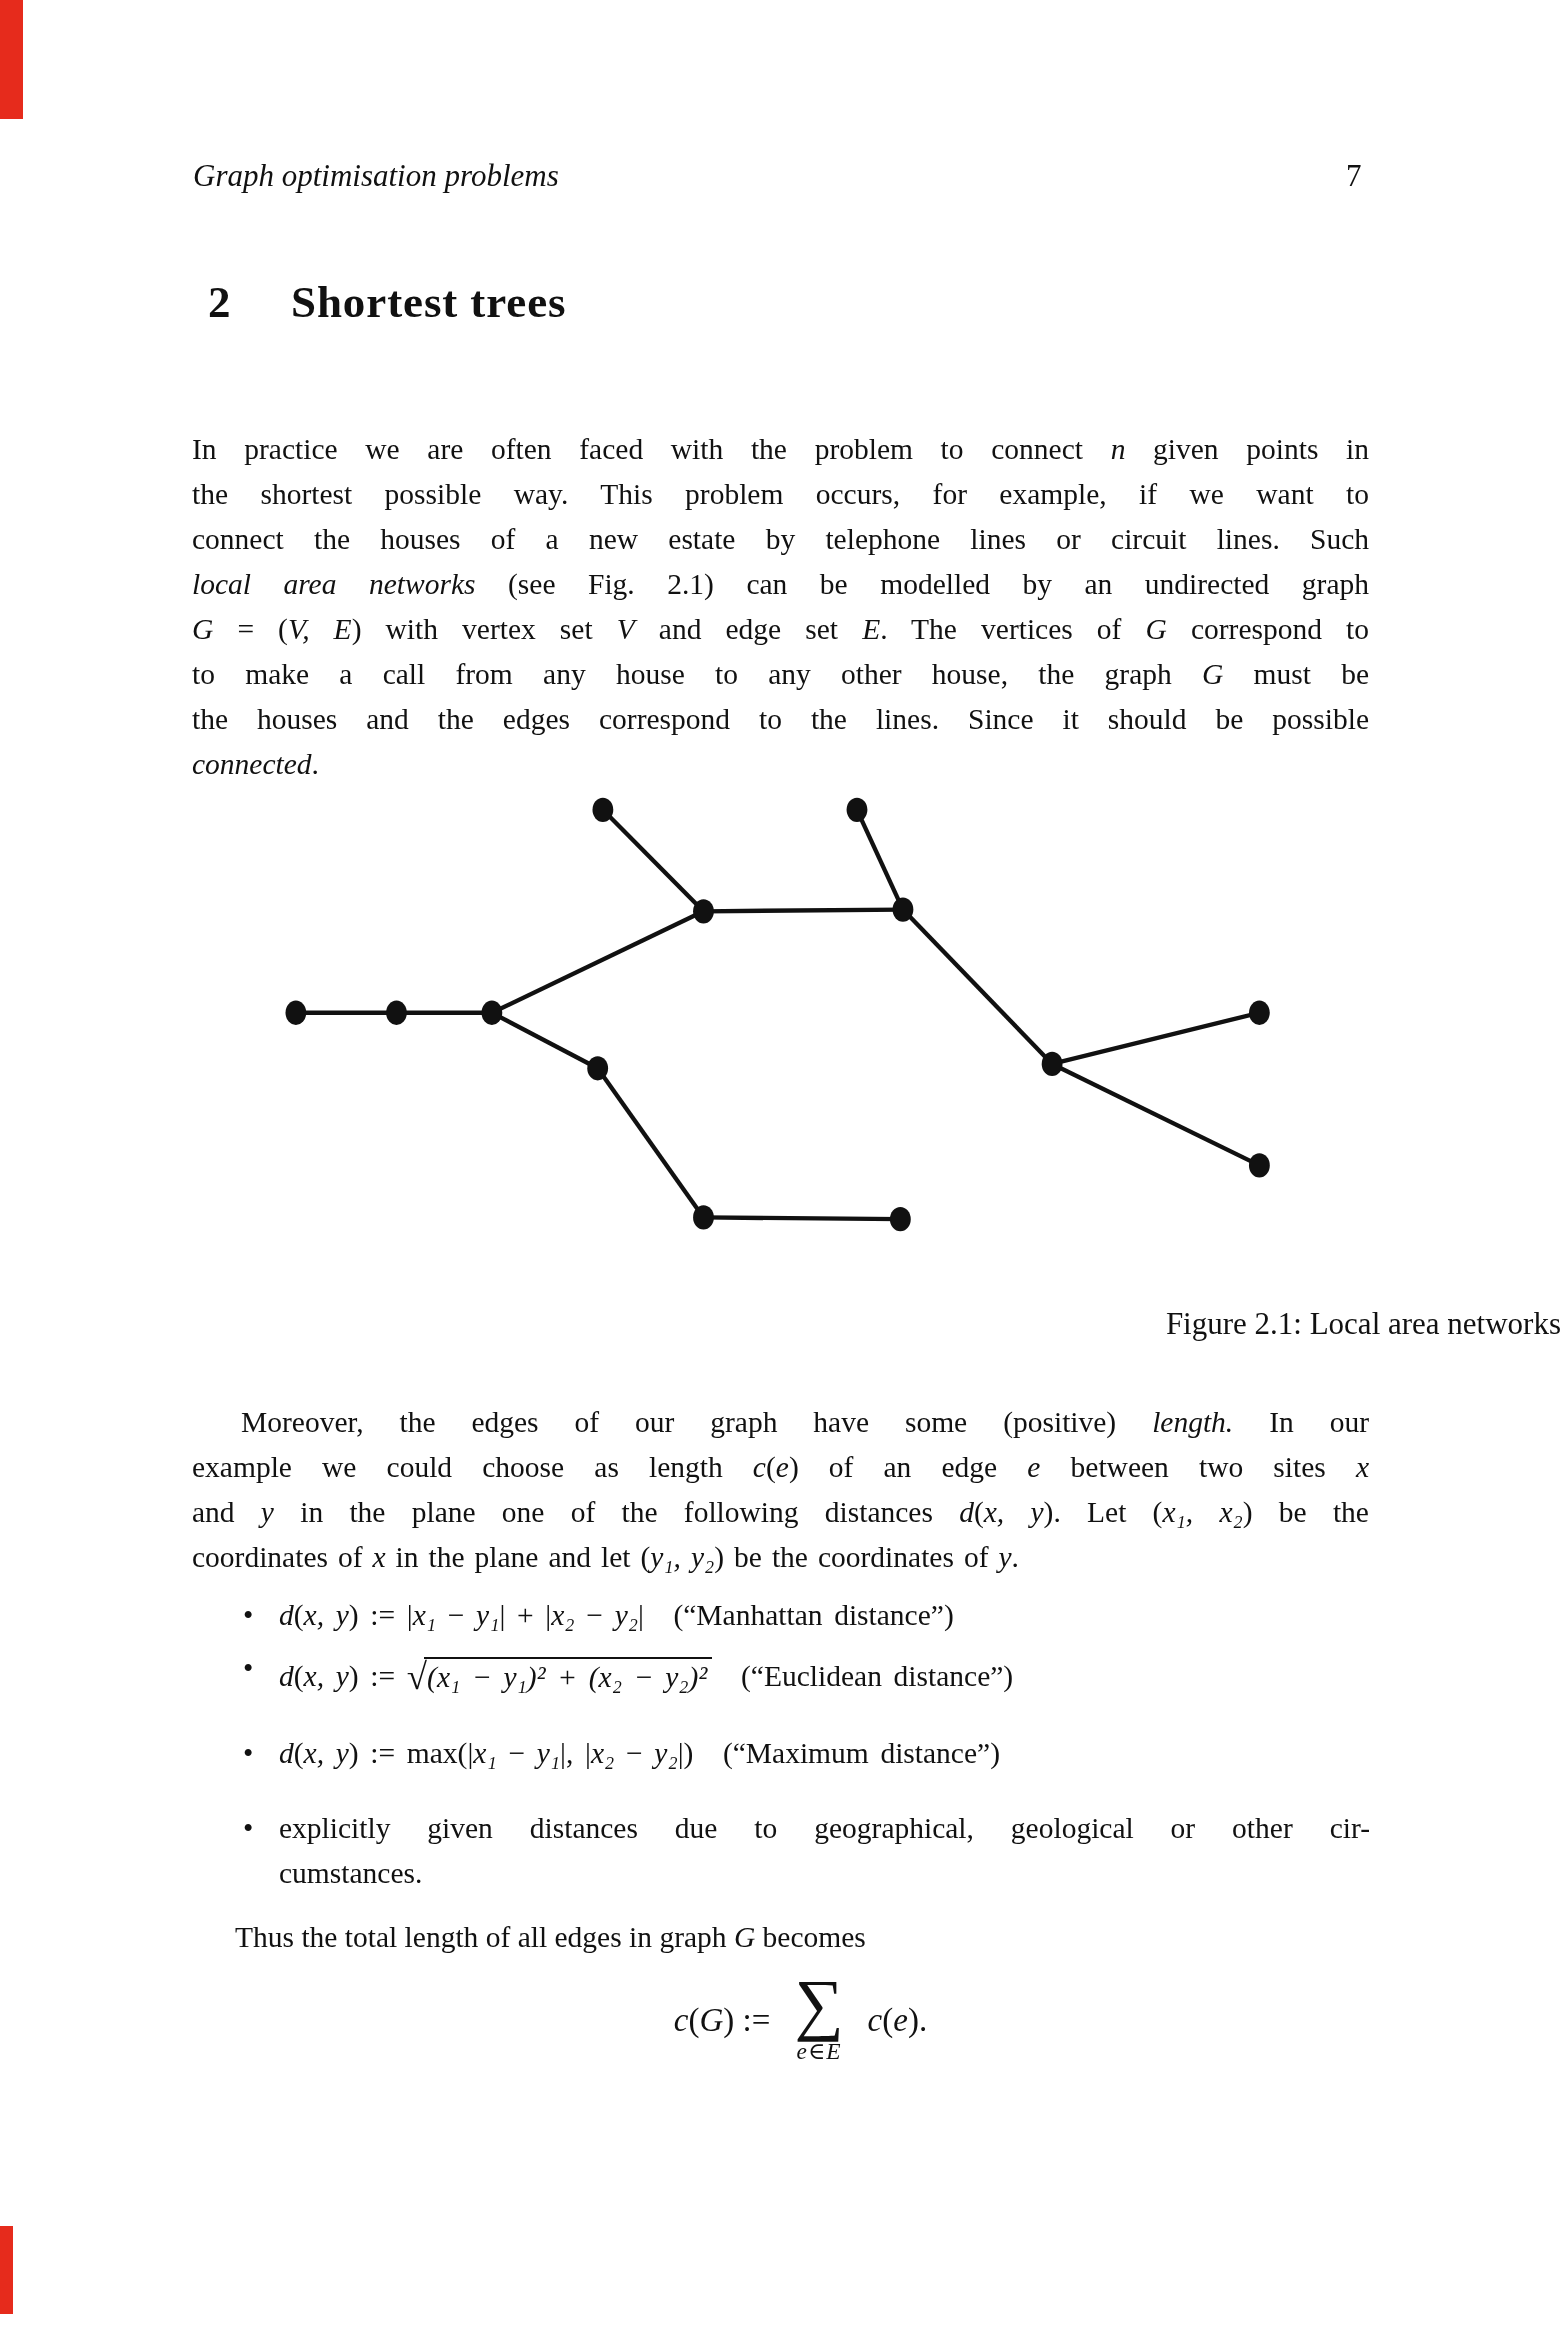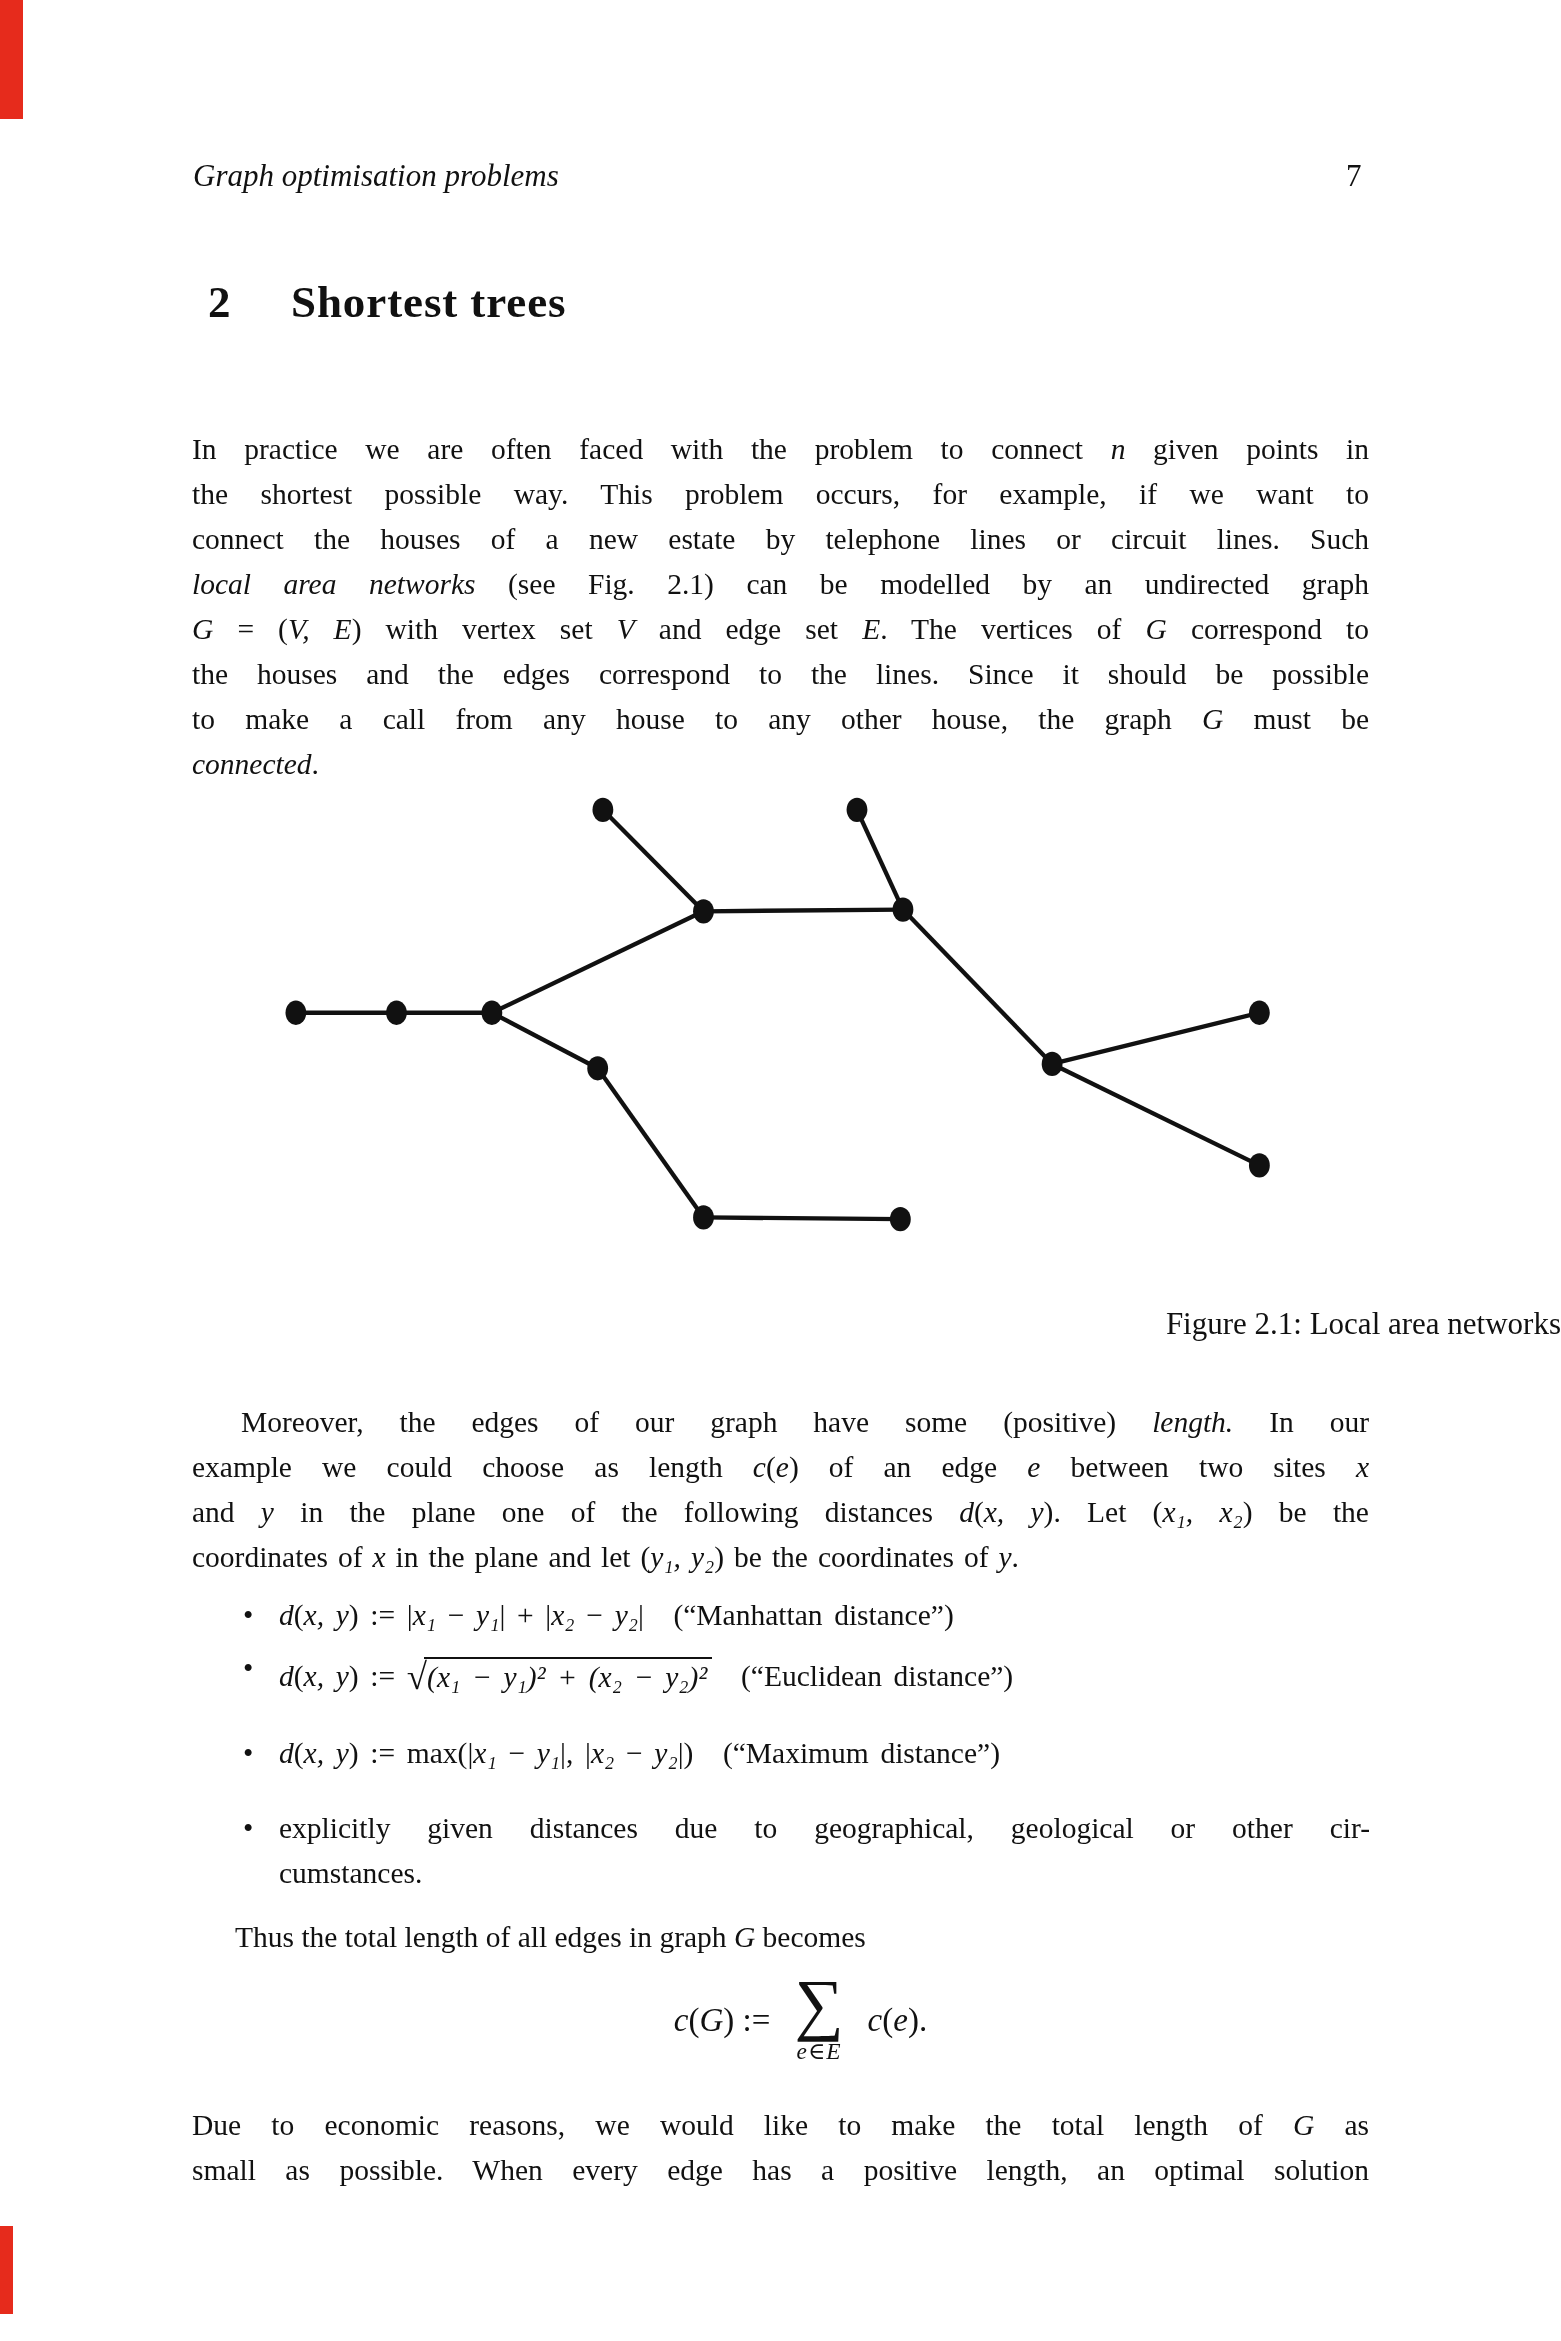--- a/index.html
+++ b/index.html
@@ -58,22 +58,22 @@
   <div class="h1">
     <span class="h-num">2</span><span>Shortest trees</span>
   </div>
 
   <div class="para p1">
       <div class="tline jline"><span>In practice we are often faced with the problem to connect </span><span class="it">n</span><span> given points in</span></div>
       <div class="tline jline"><span>the shortest possible way. This problem occurs, for example, if we want to</span></div>
       <div class="tline jline"><span>connect the houses of a new estate by telephone lines or circuit lines. Such</span></div>
       <div class="tline jline"><span class="it">local area networks</span><span> (see Fig. 2.1) can be modelled by an undirected graph</span></div>
       <div class="tline jline"><span class="it">G</span><span> = (</span><span class="it">V, E</span><span>) with vertex set </span><span class="it">V</span><span> and edge set </span><span class="it">E</span><span>. The vertices of </span><span class="it">G</span><span> correspond to</span></div>
+      <div class="tline jline"><span>to make a call from any house to any other house, the graph </span><span class="it">G</span><span> must be</span></div>
       <div class="tline jline"><span>the houses and the edges correspond to the lines. Since it should be possible</span></div>
-      <div class="tline jline"><span>to make a call from any house to any other house, the graph </span><span class="it">G</span><span> must be</span></div>
       <div class="tline"><span class="it">connected</span><span>.</span></div>
     </div>
 
   <svg class="figure" width="1050" height="503" viewBox="300 880 1210 580">
       <line x1="341" y1="1168" x2="457" y2="1168"></line>
       <line x1="457" y1="1168" x2="567" y2="1168"></line>
       <line x1="567" y1="1168" x2="811" y2="1051"></line>
       <line x1="811" y1="1051" x2="1041" y2="1049"></line>
       <line x1="695" y1="934" x2="811" y2="1051"></line>
       <line x1="988" y1="934" x2="1041" y2="1049"></line>
@@ -139,19 +139,15 @@
 
   <div class="formula">
     <span><span class="it">c</span><span>(</span><span class="it">G</span><span>) :=</span></span>
     <span class="f-sum-wrap">
       <span class="f-sum">∑</span>
       <span class="f-sub"><span class="it">e</span><span>∈</span><span class="it">E</span></span>
     </span>
     <span><span class="it">c</span><span>(</span><span class="it">e</span><span>).</span></span>
   </div>
 
-  <div class="para pclose">
-      <div class="tline jline"><span>Due to economic reasons, we would like to make the total length of </span><span class="it">G</span><span> as</span></div>
-      <div class="tline jline"><span>small as possible. When every edge has a positive length, an optimal solution</span></div>
-    </div>
 
 </div>
 
 
 </body></html>

